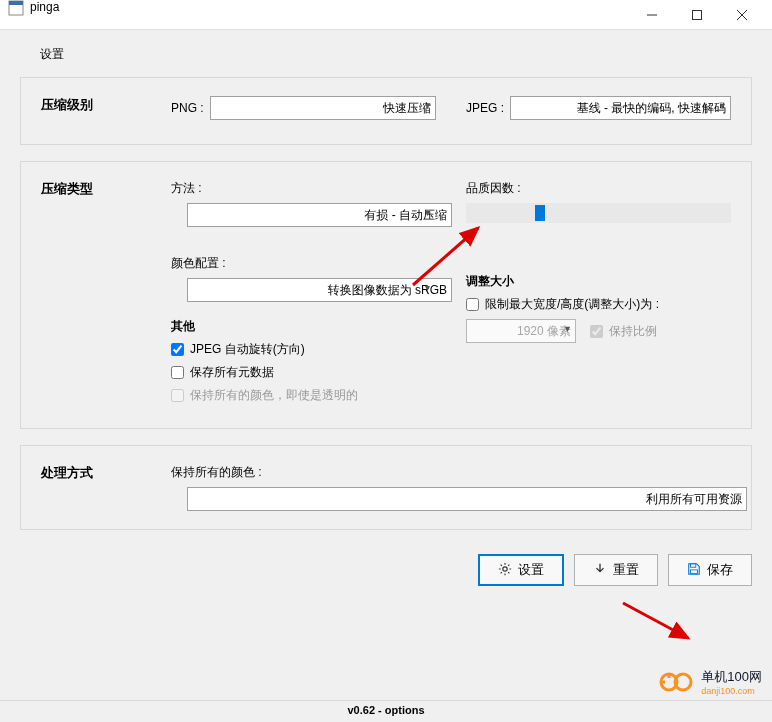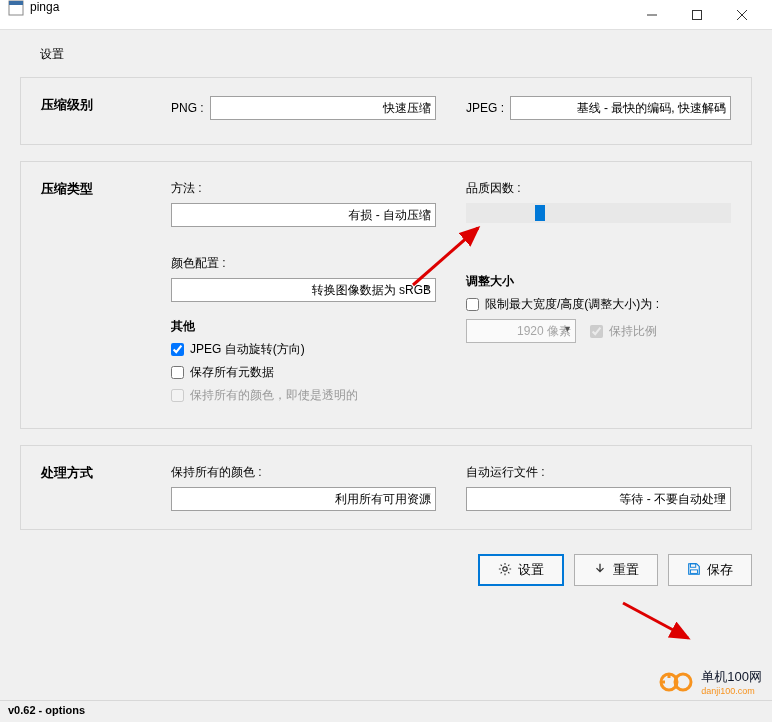--- a/index.html
+++ b/index.html
@@ -23,39 +23,39 @@
 
 .field-label { font-size: 12px; margin-bottom: 6px; display: block; }
 .inline-label { font-size: 12px; margin-right: 6px; }
 
 .row { display: flex; align-items: center; margin-bottom: 6px; }
 
 .select { width: 100%; height: 24px; font-size: 12px; border: 1px solid #a0a0a0; background: #fff; padding: 0 4px; appearance: none; position: relative; text-align: right; }
 .select-wrap { position: relative; display: inline-block; }
 .select-wrap::after { content: "▾"; position: absolute; right: 6px; top: 4px; font-size: 10px; pointer-events: none; color: #555; }
 .select-wrap.full { width: 100%; display: block; }
-.select-wrap.full .select { width: 100%; }
+.select-wrap.full .select { width: 100%; margin-left: 16px; }
 
 .slider-track { height: 20px; background: #e8e8e8; position: relative; margin-top: 4px; }
 .slider-thumb { position: absolute; top: 2px; width: 10px; height: 16px; background: #0078d7; left: 26%; }
 
 .subhead { font-size: 12px; font-weight: 600; margin: 16px 0 6px 0; }
 
 .checkbox-row { display: flex; align-items: center; font-size: 12px; margin: 6px 0; }
 .checkbox-row input { margin-right: 6px; }
 .checkbox-row.disabled { color: #999; }
 
 .small-select { width: 110px; }
 
 .footer-btns { display: flex; justify-content: flex-end; gap: 10px; padding: 8px 20px 16px 0; }
 .btn { height: 32px; padding: 0 18px; font-size: 13px; border: 1px solid #b0b0b0; background: #f8f8f8; display: flex; align-items: center; gap: 6px; cursor: pointer; }
 .btn.primary { border: 2px solid #0078d7; }
 .btn svg { width: 14px; height: 14px; }
 
-.statusbar { position: absolute; bottom: 0; left: 0; right: 0; height: 22px; background: #f0f0f0; border-top: 1px solid #d8d8d8; font-size: 11px; padding: 3px 8px; font-weight: 600; }
+.statusbar { position: absolute; bottom: 0; left: 0; right: 0; height: 22px; background: #f0f0f0; border-top: 1px solid #d8d8d8; font-size: 11px; padding: 3px 8px; font-weight: 600; text-align: center; }
 
 .watermark { position: absolute; right: 10px; bottom: 26px; display: flex; align-items: center; gap: 6px; }
 .watermark .logo { width: 36px; height: 24px; }
 .watermark .wt-text { font-size: 13px; color: #0f172a; }
 .watermark .wt-sub { font-size: 9px; color: #f7931e; }
 
 .arrow { position: absolute; pointer-events: none; }
 </style>
 </head>
 <body>
@@ -156,24 +156,20 @@
       </div>
     </div>
   </div>
 
   <div class="panel">
     <div class="panel-label">处理方式</div>
     <div class="panel-body">
       <div class="col">
         <span class="field-label">保持所有的颜色 :</span>
         <span class="select-wrap full"><select class="select"><option>利用所有可用资源</option></select></span>
-      </div>
-      <div class="col">
-        <span class="field-label">自动运行文件 :</span>
-        <span class="select-wrap full"><select class="select"><option>等待 - 不要自动处理</option></select></span>
       </div>
     </div>
   </div>
 </div>
 
 <div class="footer-btns">
   <button class="btn primary">
     <span><svg viewBox="0 0 16 16">
           <circle cx="8" cy="8" r="2.5" fill="none" stroke="#333" stroke-width="1.3"></circle>
           <path d="M8 1v2M8 13v2M1 8h2M13 8h2M3 3l1.4 1.4M11.6 11.6L13 13M13 3l-1.4 1.4M4.4 11.6L3 13" stroke="#333" stroke-width="1.3"></path>

